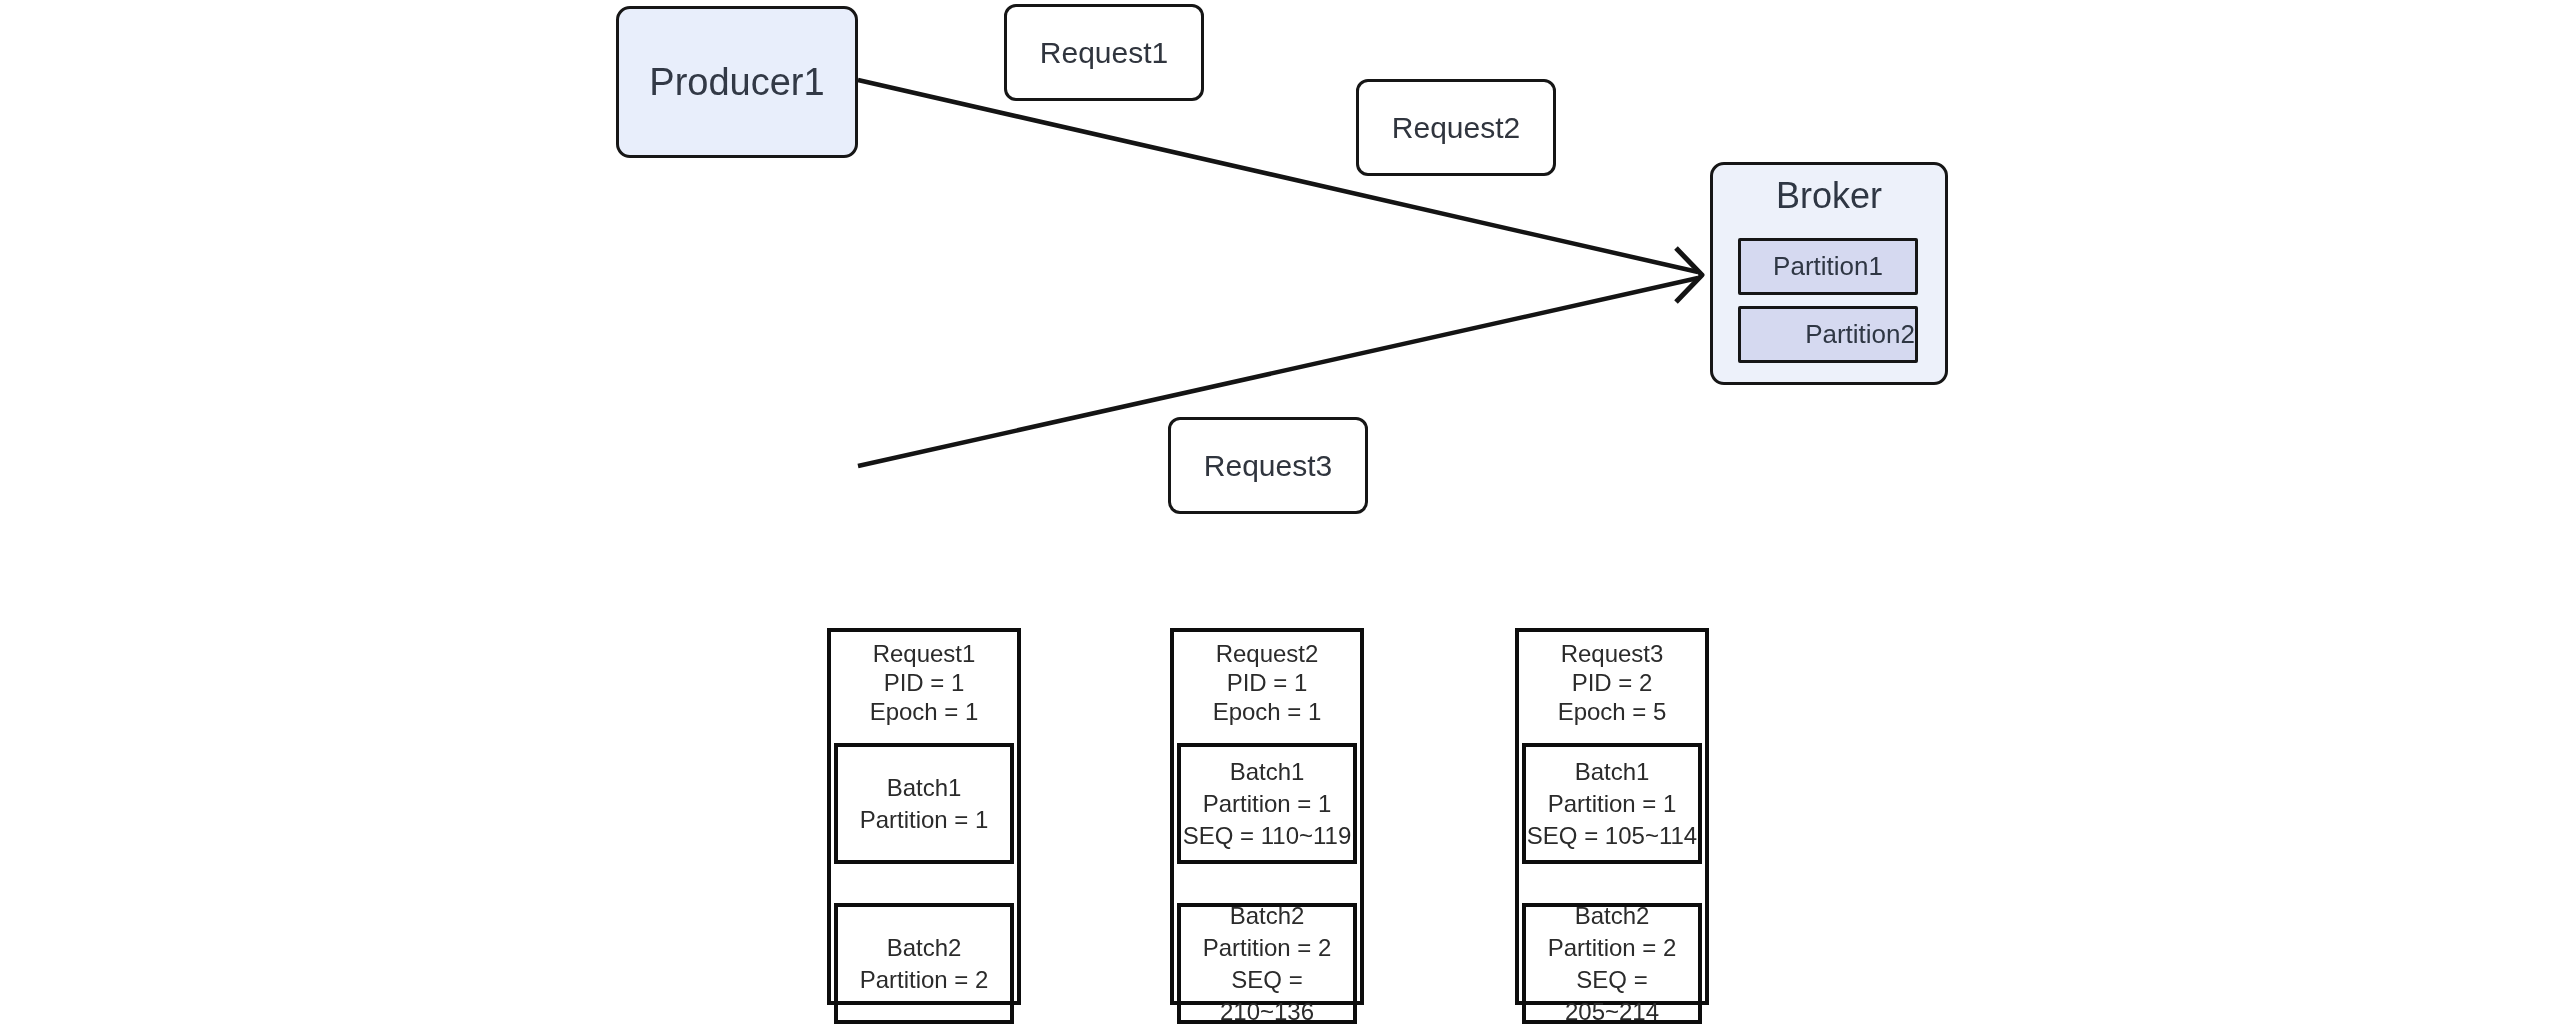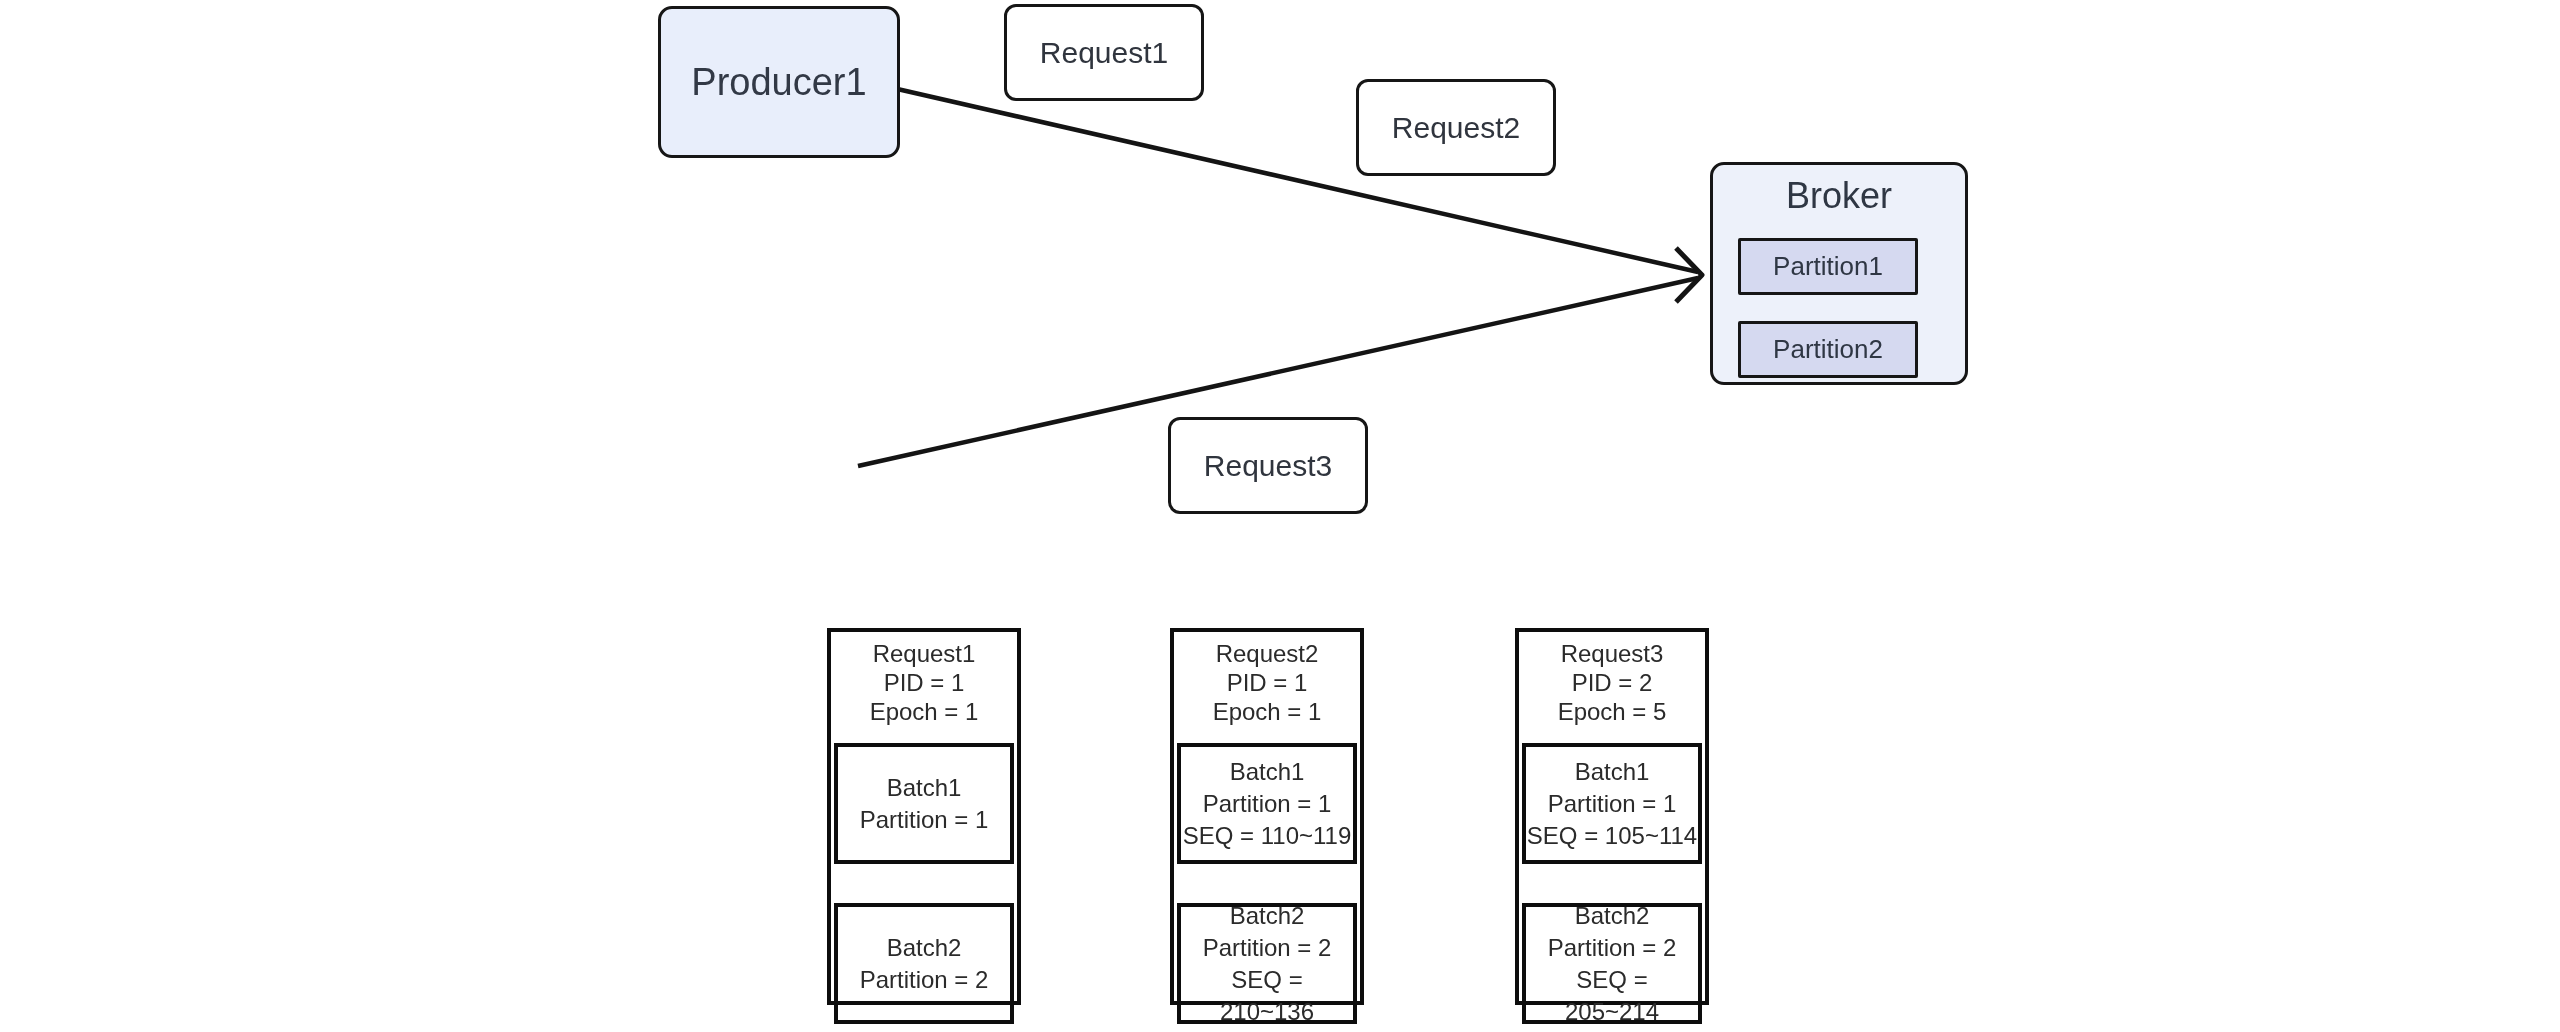--- a/index.html
+++ b/index.html
@@ -20,31 +20,30 @@
     background: #ffffff;
     border: 3.5px solid #161616;
     color: #323946;
   }
   .rounded { border-radius: 14px; }
 
   .producer {
     width: 242px; height: 152px;
     background: #e8eefb;
     font-size: 38px;
-    margin-left: 42px;
   }
   .request {
     width: 200px; height: 97px;
     background: #ffffff;
     border-radius: 12px;
     font-size: 30px;
     color: #30353e;
   }
   .broker {
-    width: 258px; height: 223px;
+    width: 238px; height: 223px;
     background: #edf1fa;
     flex-direction: column;
     justify-content: flex-start;
   }
   .broker-title {
     margin-top: 10px;
     font-size: 36px;
     color: #2f3744;
   }
   .partition {
@@ -55,21 +54,21 @@
     background: #d5d9f0;
     border: 3px solid #161616;
     border-radius: 2px;
     display: flex;
     align-items: center;
     justify-content: center;
     font-size: 26px;
     color: #2f3744;
   }
   .partition-1 { top: 73px; }
-  .partition-2 { top: 156px; }
+  .partition-2 { top: 141px; justify-content: flex-end; }
 
   .detail-box {
     position: absolute;
     box-sizing: border-box;
     width: 194px; height: 377px;
     border: 4px solid #0d0d0d;
     background: #ffffff;
     color: #2b2b2b;
   }
   .detail-header {

